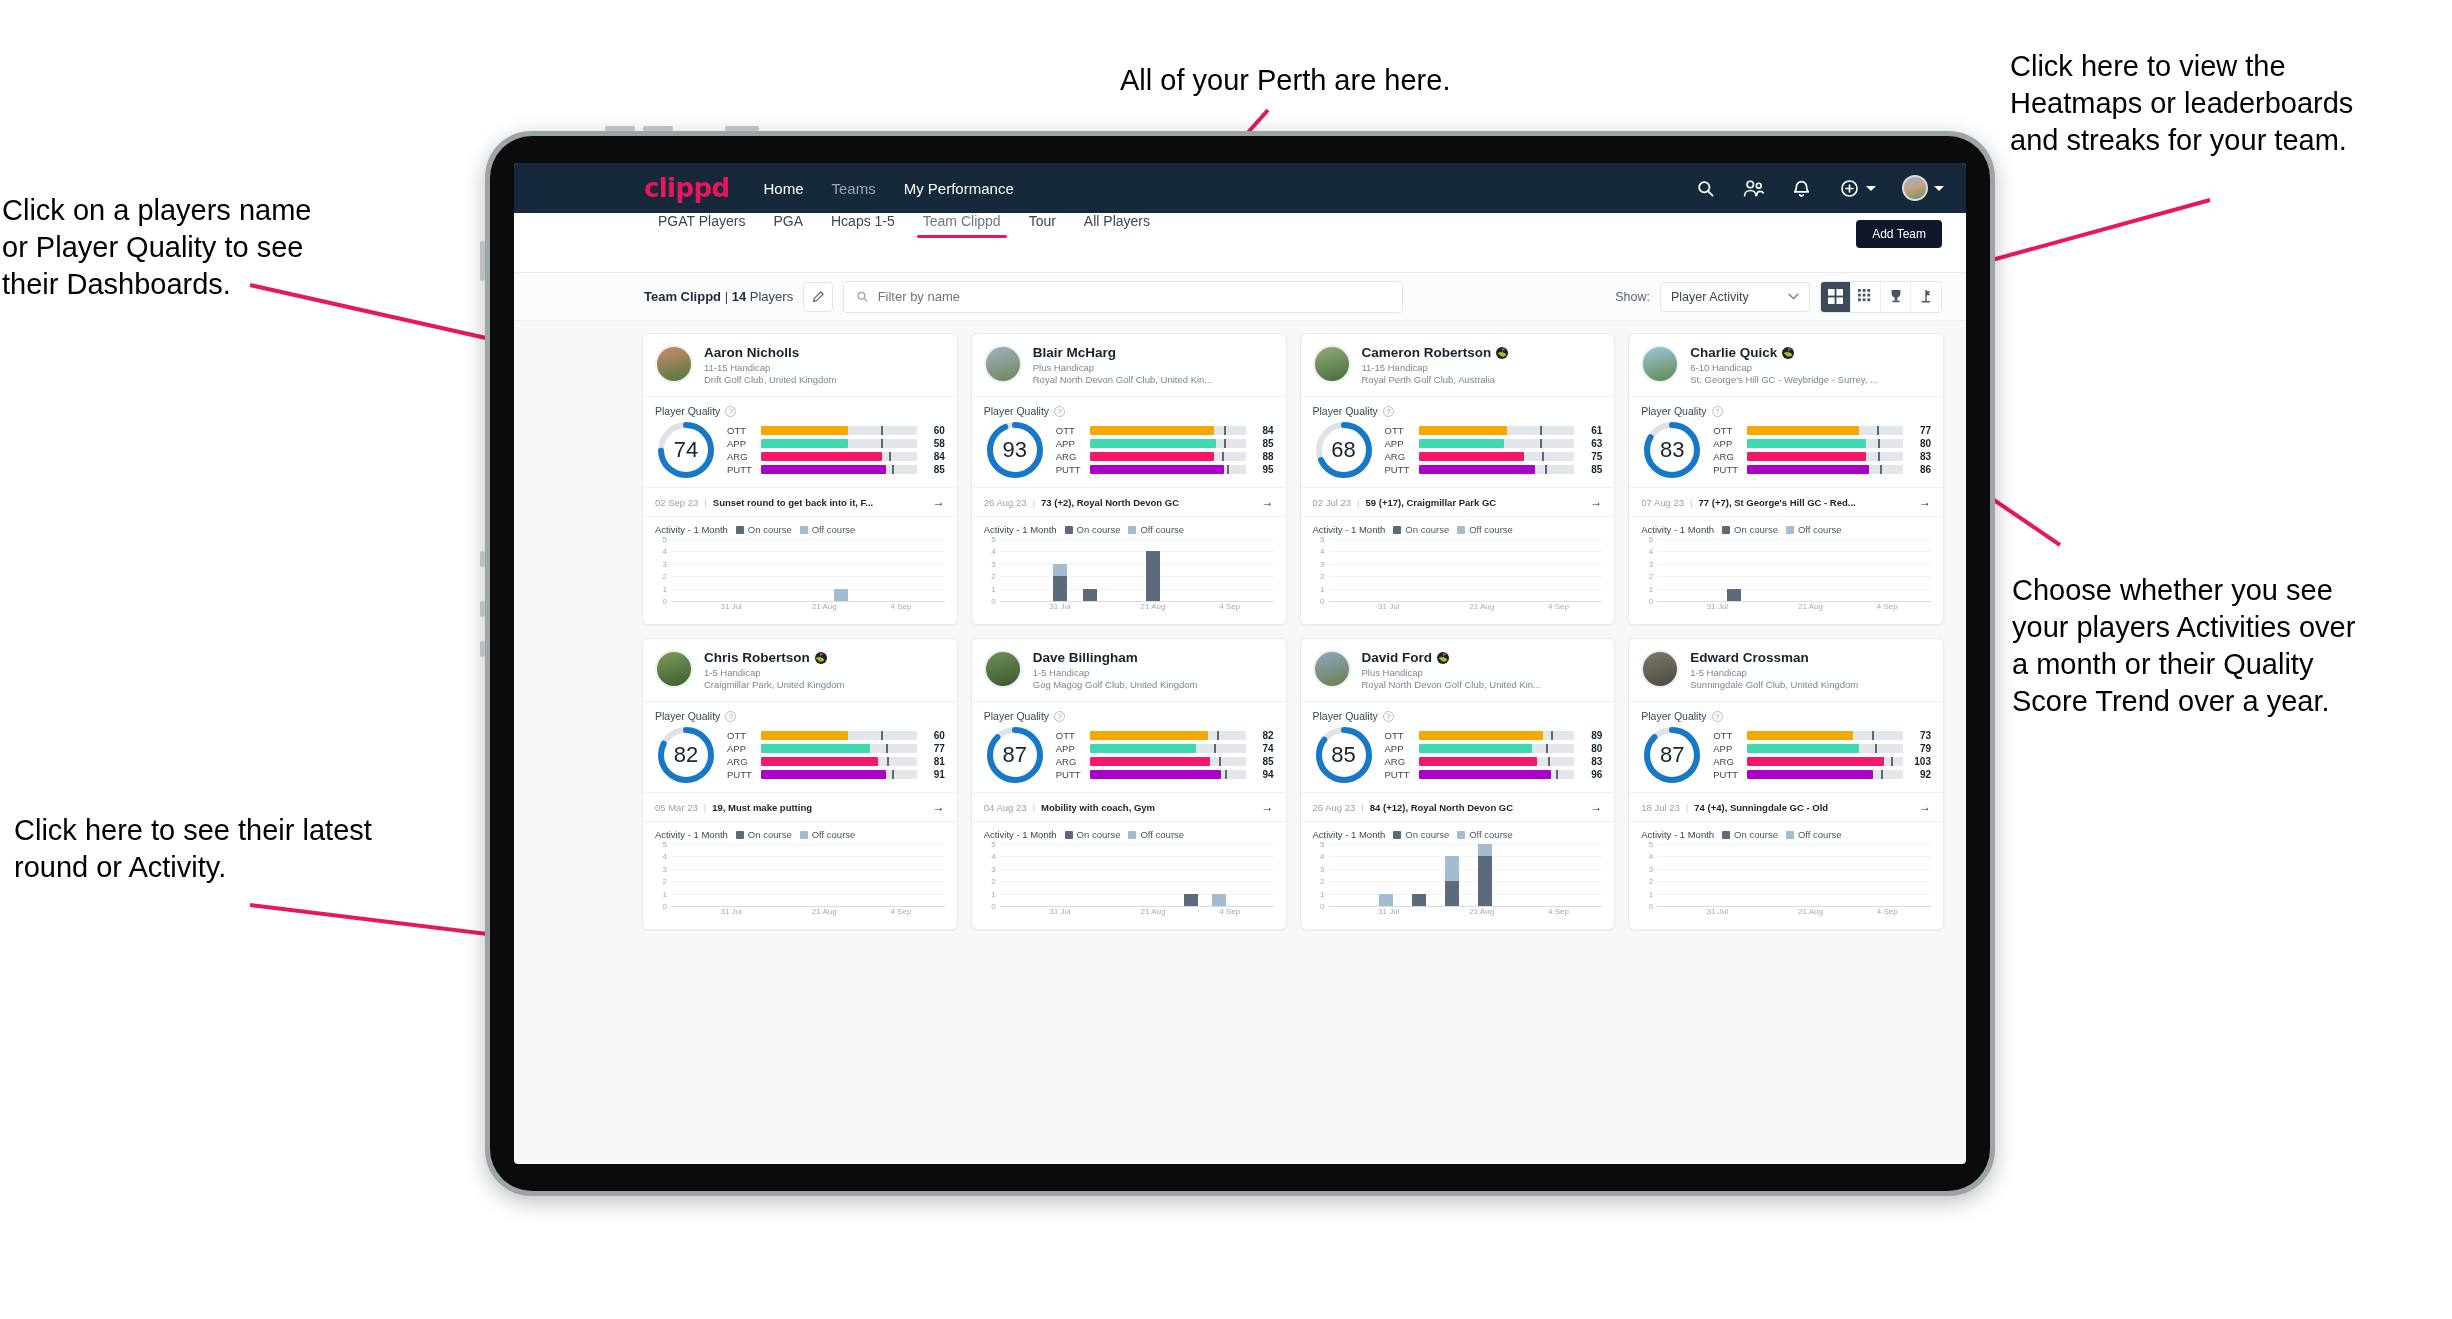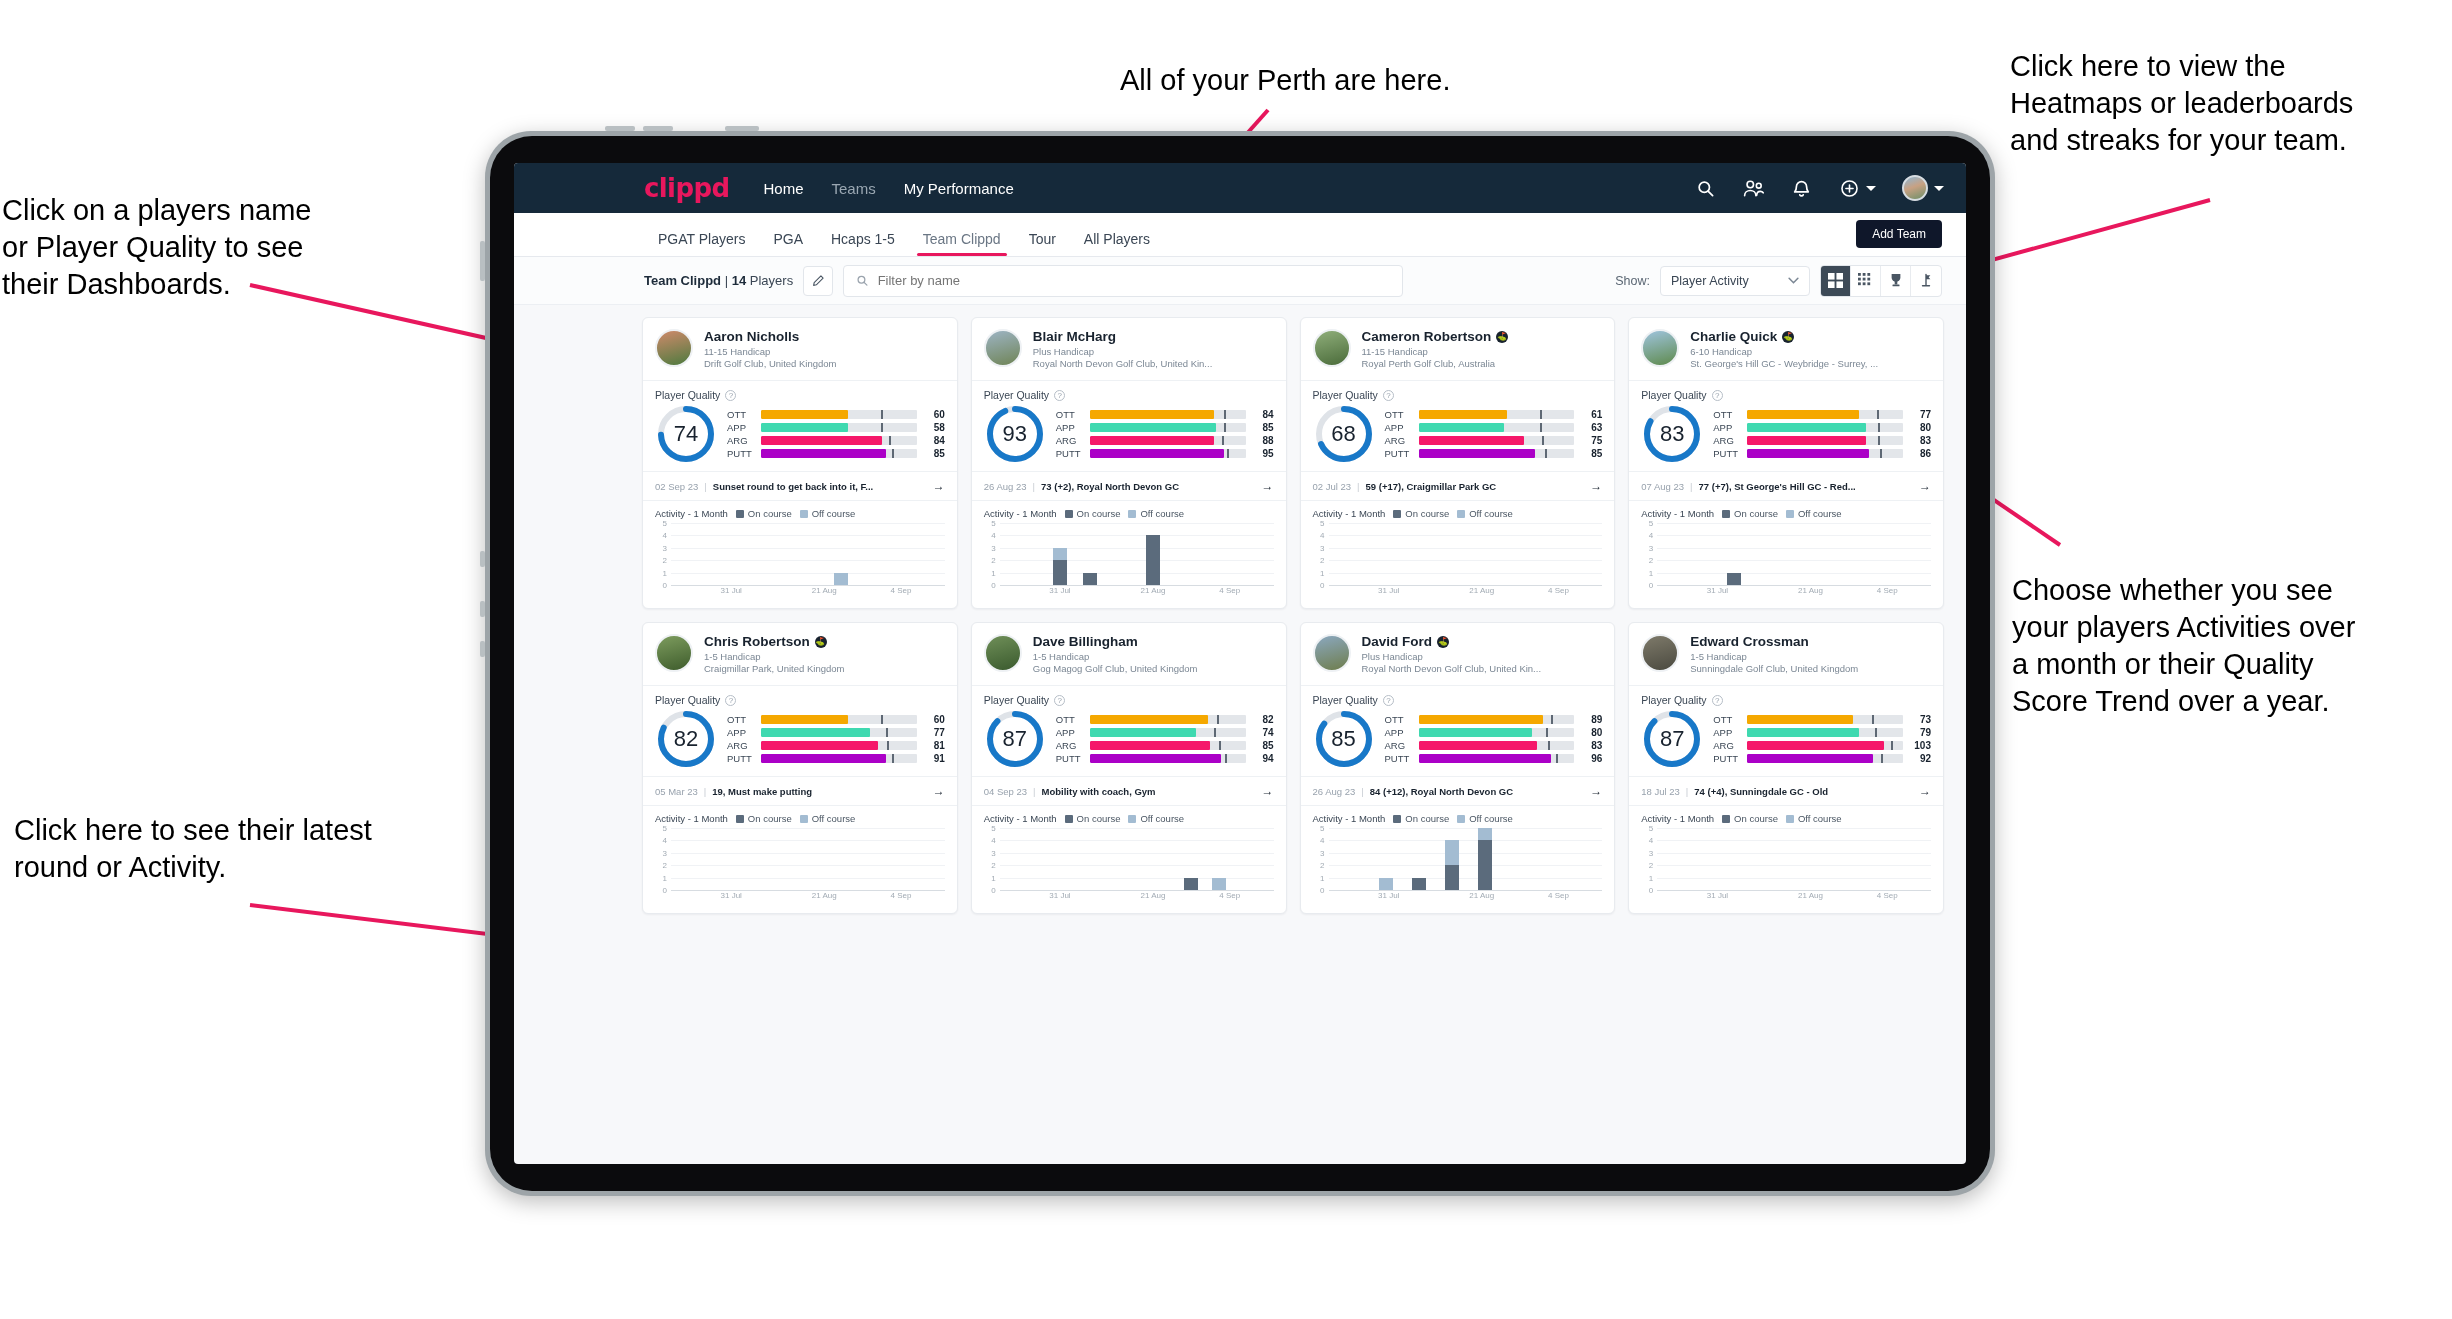--- a/index.html
+++ b/index.html
@@ -70,22 +70,22 @@
   .avatar-wrap { display:flex; align-items:center; gap:6px; }
   .avatar {
     width: 26px; height: 26px; border-radius: 50%;
     background: linear-gradient(160deg,#8fb7d4 0%,#c8a183 45%,#6d8f68 100%);
     border: 2px solid #d7dde2;
   }
   .caret { width:0;height:0;border-left:5px solid transparent;border-right:5px solid transparent;border-top:5px solid #fff; }
 
   
   .tabsrow {
-    height: 44px; background: #ffffff;
-    display: flex; align-items: flex-end;
+    height: 60px; background: #ffffff;
+    display: flex; align-items: flex-start;
     border-bottom: 1px solid #e6e9ee;
     padding: 0 24px 0 130px;
     position: relative;
   }
   .tab {
     font-size: 14px; color: #3a4654; padding: 0 14px 9px 14px;
     position: relative;
   }
   .tab.active { color: #6a7684; }
   .tab.active:after {
@@ -927,21 +927,21 @@
                         <div class="bartrack">
                           <div class="barfill" style="width:84%;background:#ab00c7"></div>
                           <div class="bartick" style="left:87%"></div>
                         </div>
                         <div class="barval">94</div>
                       </div>
                     </div>
                   </div>
                 </div>
                 <div class="round-sect">
-                  <span class="round-date">04 Sep 23</span>
+                  <span class="round-date">04 Aug 23</span>
                   <span class="round-sep">|</span>
                   <span class="round-txt">Mobility with coach, Gym</span>
                   <span class="round-arrow">→</span>
                 </div>
                 <div class="act-sect">
                   <div class="act-head">
                     <span>Activity - 1 Month</span>
                     <span class="leg"><span class="swatch" style="background:#5b6b7c"></span>On course</span>
                     <span class="leg"><span class="swatch" style="background:#a3bcd2"></span>Off course</span>
                   </div>

